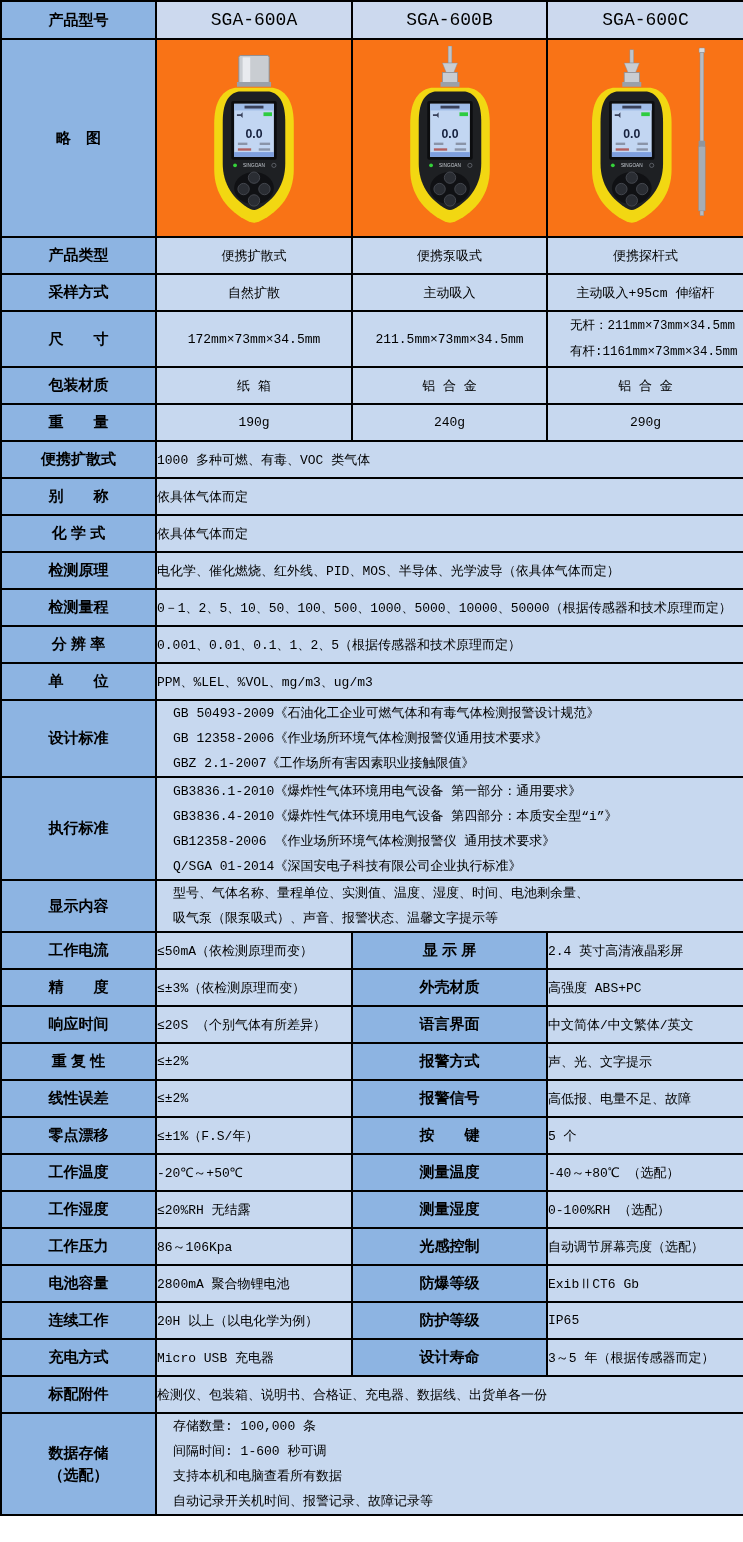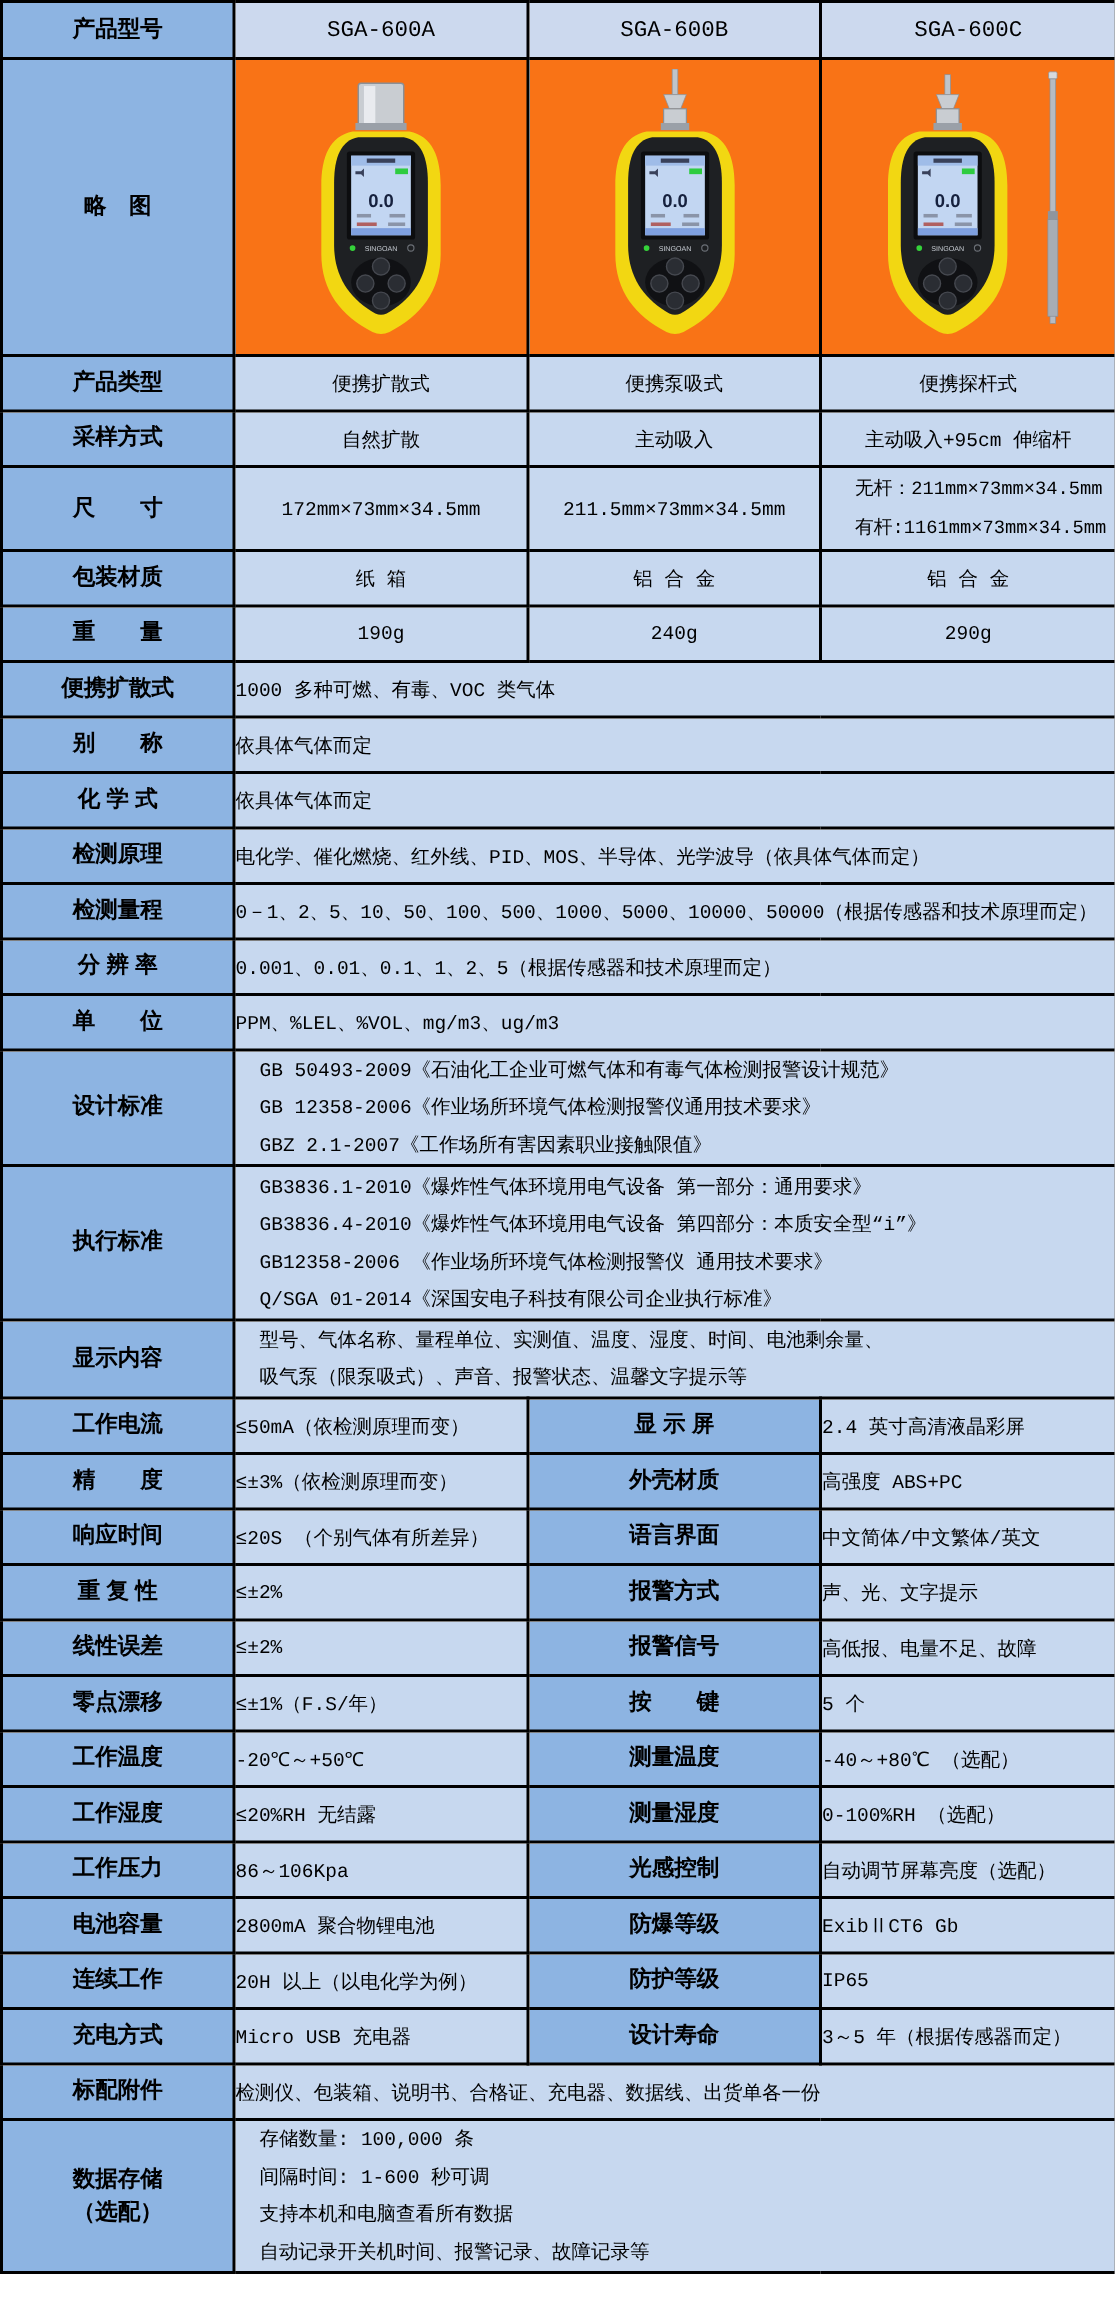--- a/index.html
+++ b/index.html
@@ -2,21 +2,21 @@
 <html lang="zh"><head>
 <meta charset="utf-8">
 <style>
   html,body{margin:0;padding:0;background:#fff;}
   body{width:743px;font-family:"Liberation Sans","DejaVu Sans",sans-serif;}
   table.spec{border-collapse:collapse;table-layout:fixed;width:743px;}
   table.spec td{border:2px solid #000;overflow:hidden;padding:0;vertical-align:middle;}
   .lbl{background:#8DB4E2;font-weight:bold;font-size:15px;color:#000;text-align:center;line-height:1.5;}
   .val{background:#C7D8EF;font-size:13px;color:#000;
        font-family:"Liberation Mono","DejaVu Sans Mono",monospace;}
-  .hdr{text-align:center;font-size:15px;background:#CCD9EE;}
+  .hdr{text-align:center;font-size:18px;background:#CCD9EE;}
   .center{text-align:center;}
   .left{text-align:left;padding-left:9px;padding-right:4px;}
   .imgcell{background:#f97316;text-align:center;vertical-align:middle;}
   .line{line-height:25px;white-space:nowrap;margin-left:16px;}
   .sizeC .line{line-height:26px;padding-left:6px;font-size:12.5px;}
   tr.r38{height:38px;} tr.rimg{height:198px;} tr.r37{height:37px;} tr.r56{height:56px;}
   tr.r76{height:76px;} tr.r103{height:103px;} tr.r47{height:47px;} tr.r102{height:102px;}
   .pad-v{padding-top:2px;padding-bottom:2px;}
   svg text{font-family:"Liberation Sans","DejaVu Sans",sans-serif;}
 </style>

